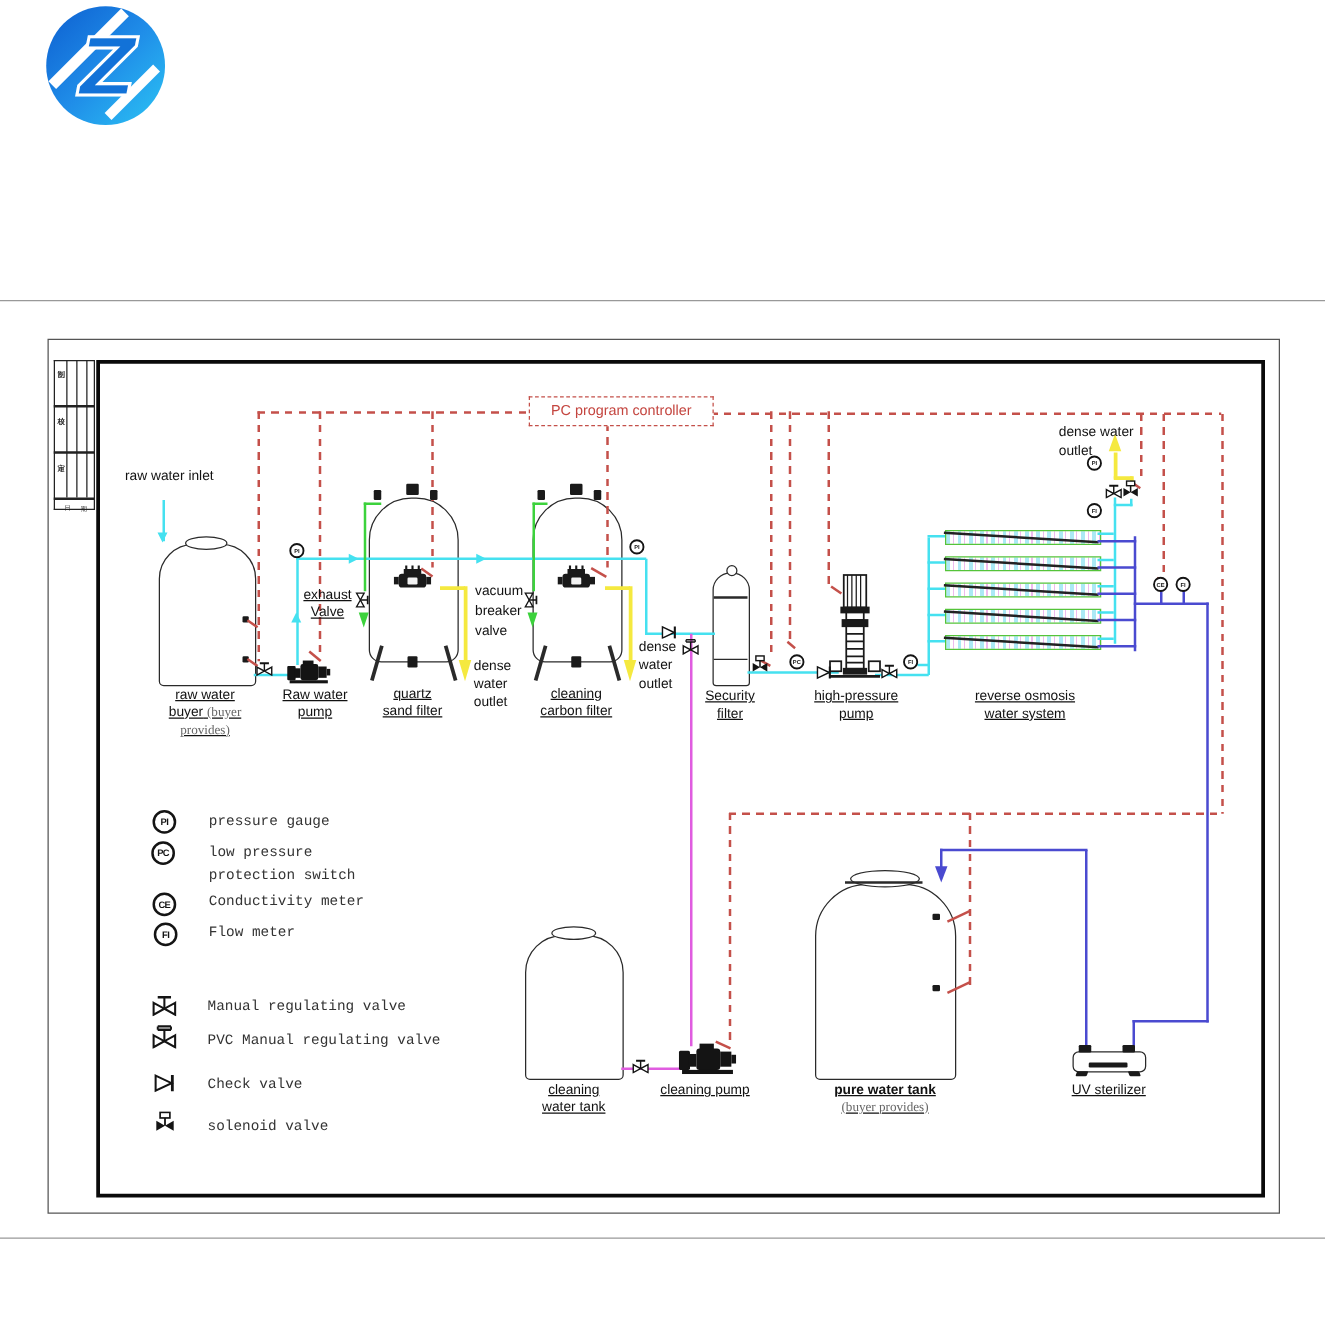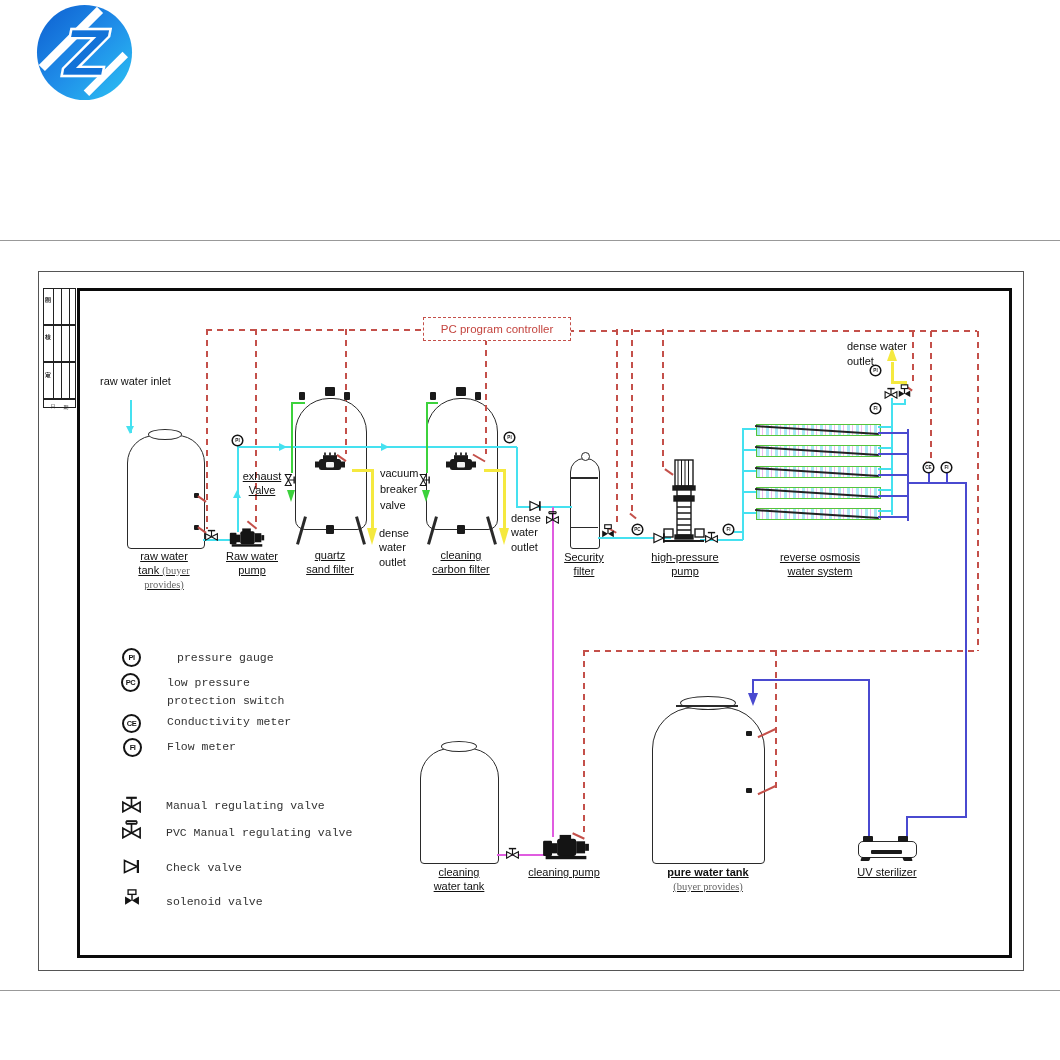--- a/index.html
+++ b/index.html
@@ -380,21 +380,21 @@
       <div>water</div>
       <div>outlet</div>
 </div>
 <div class="lbl" style="left:847px;top:339px;line-height:1.35;">
   <div>dense water</div>
       <div>outlet</div>
 </div>
 
 <div class="lbl ctr" style="left:120px;top:550px;width:88px;">
   <div>raw water</div>
-  <div><span>tank</span> <span class="note">(buyer</span></div>
+  <div><span>buyer</span> <span class="note">(buyer</span></div>
   <div class="note">provides)</div>
 </div>
 <div class="lbl ctr" style="left:221px;top:550px;width:62px;">
   <div>Raw water</div>
       <div>pump</div>
 </div>
 <div class="lbl ctr" style="left:297px;top:549px;width:66px;">
   <div>quartz</div>
       <div>sand filter</div>
 </div>
@@ -421,21 +421,21 @@
 <div class="lbl ctr" style="left:528px;top:866px;width:72px;">cleaning pump</div>
 <div class="lbl ctr" style="left:660px;top:866px;width:96px;">
   <div style="font-weight:600;">pure water tank</div>
   <div class="note">(buyer provides)</div>
 </div>
 <div class="lbl ctr" style="left:854px;top:866px;width:66px;">UV sterilizer</div>
 
 <div class="lcirc" style="left:122px;top:648px;">
       <span>PI</span>
     </div>
-<div class="legend-txt" style="left:167px;top:651px;margin-left:10px;">pressure gauge</div>
+<div class="legend-txt" style="left:167px;top:651px;">pressure gauge</div>
 <div class="lcirc" style="left:121px;top:673px;">
       <span>PC</span>
     </div>
 <div class="legend-txt" style="left:167px;top:676px;">low pressure</div>
 <div class="legend-txt" style="left:167px;top:694px;">protection switch</div>
 <div class="lcirc" style="left:122px;top:714px;">
       <span>CE</span>
     </div>
 <div class="legend-txt" style="left:167px;top:715px;">Conductivity meter</div>
 <div class="lcirc" style="left:123px;top:738px;">

